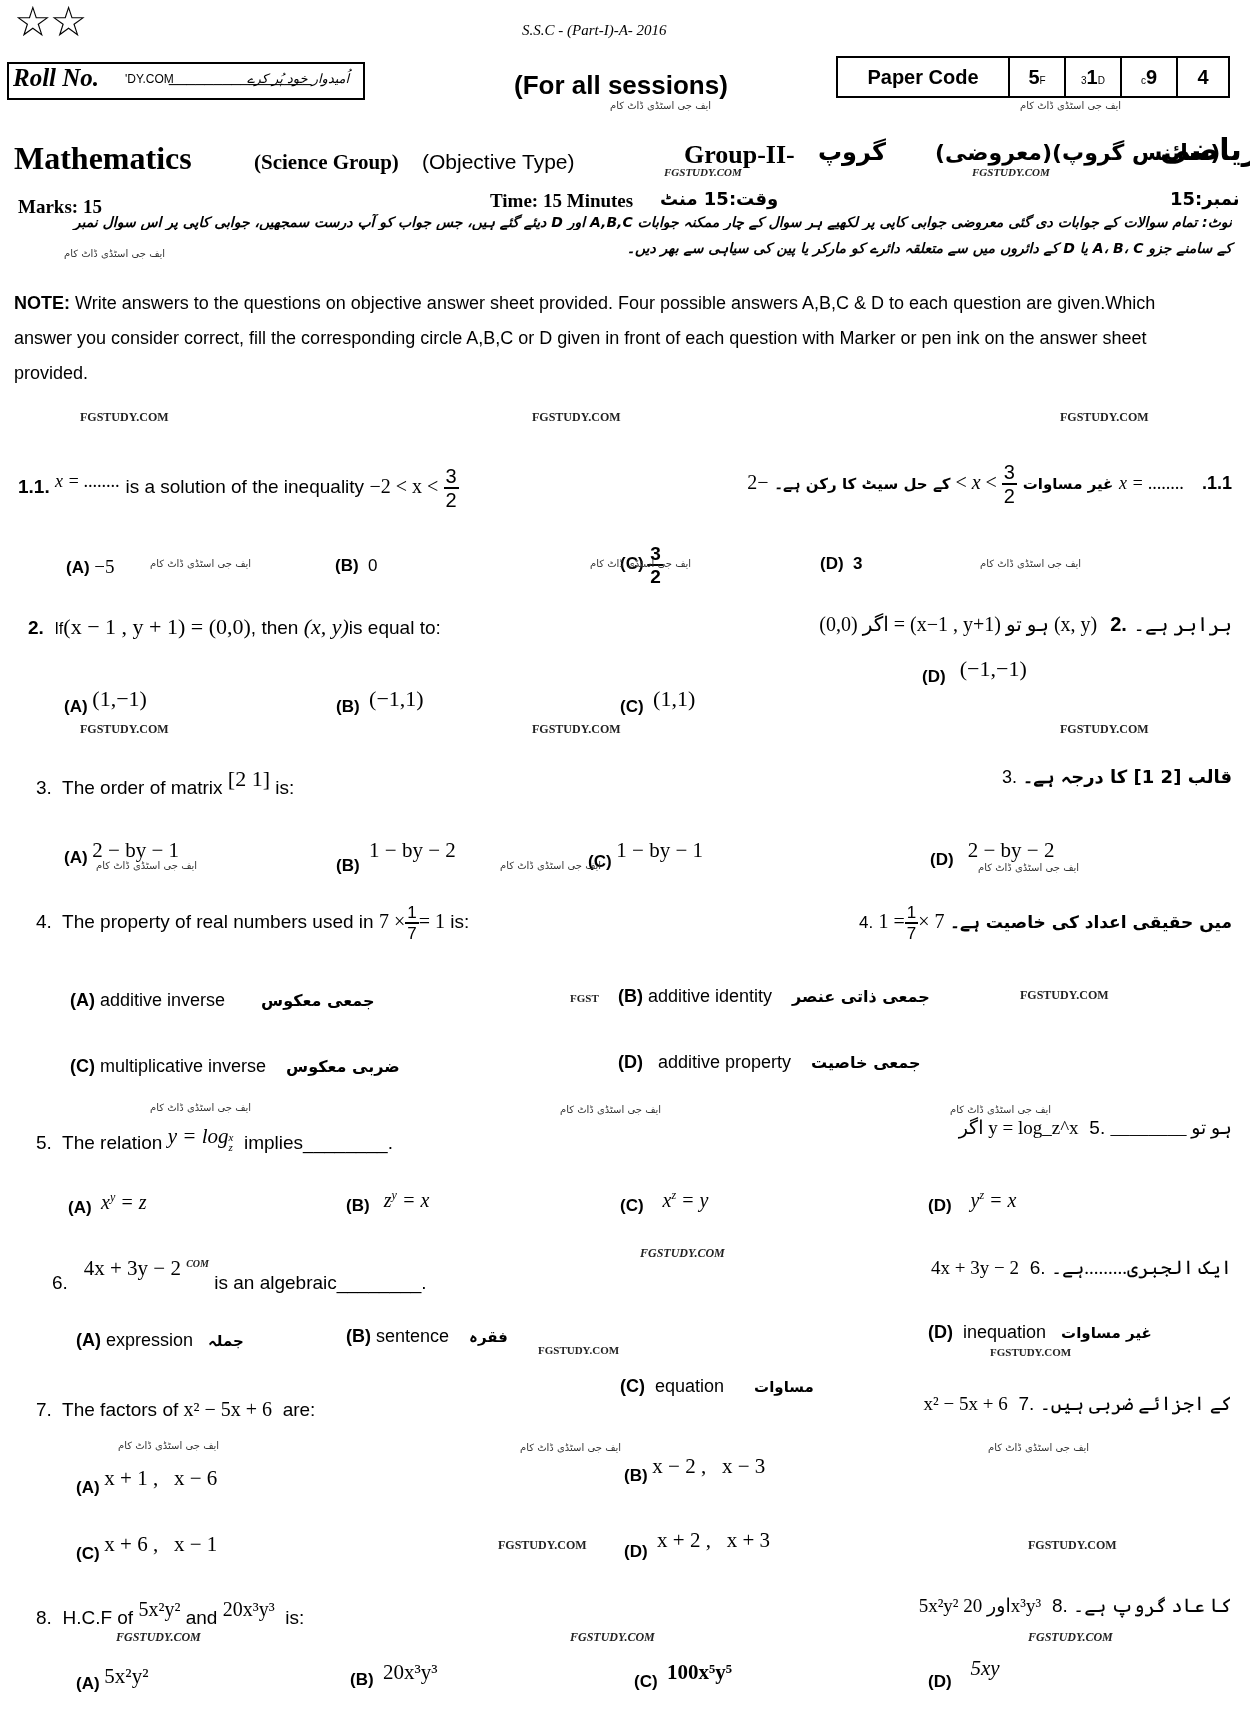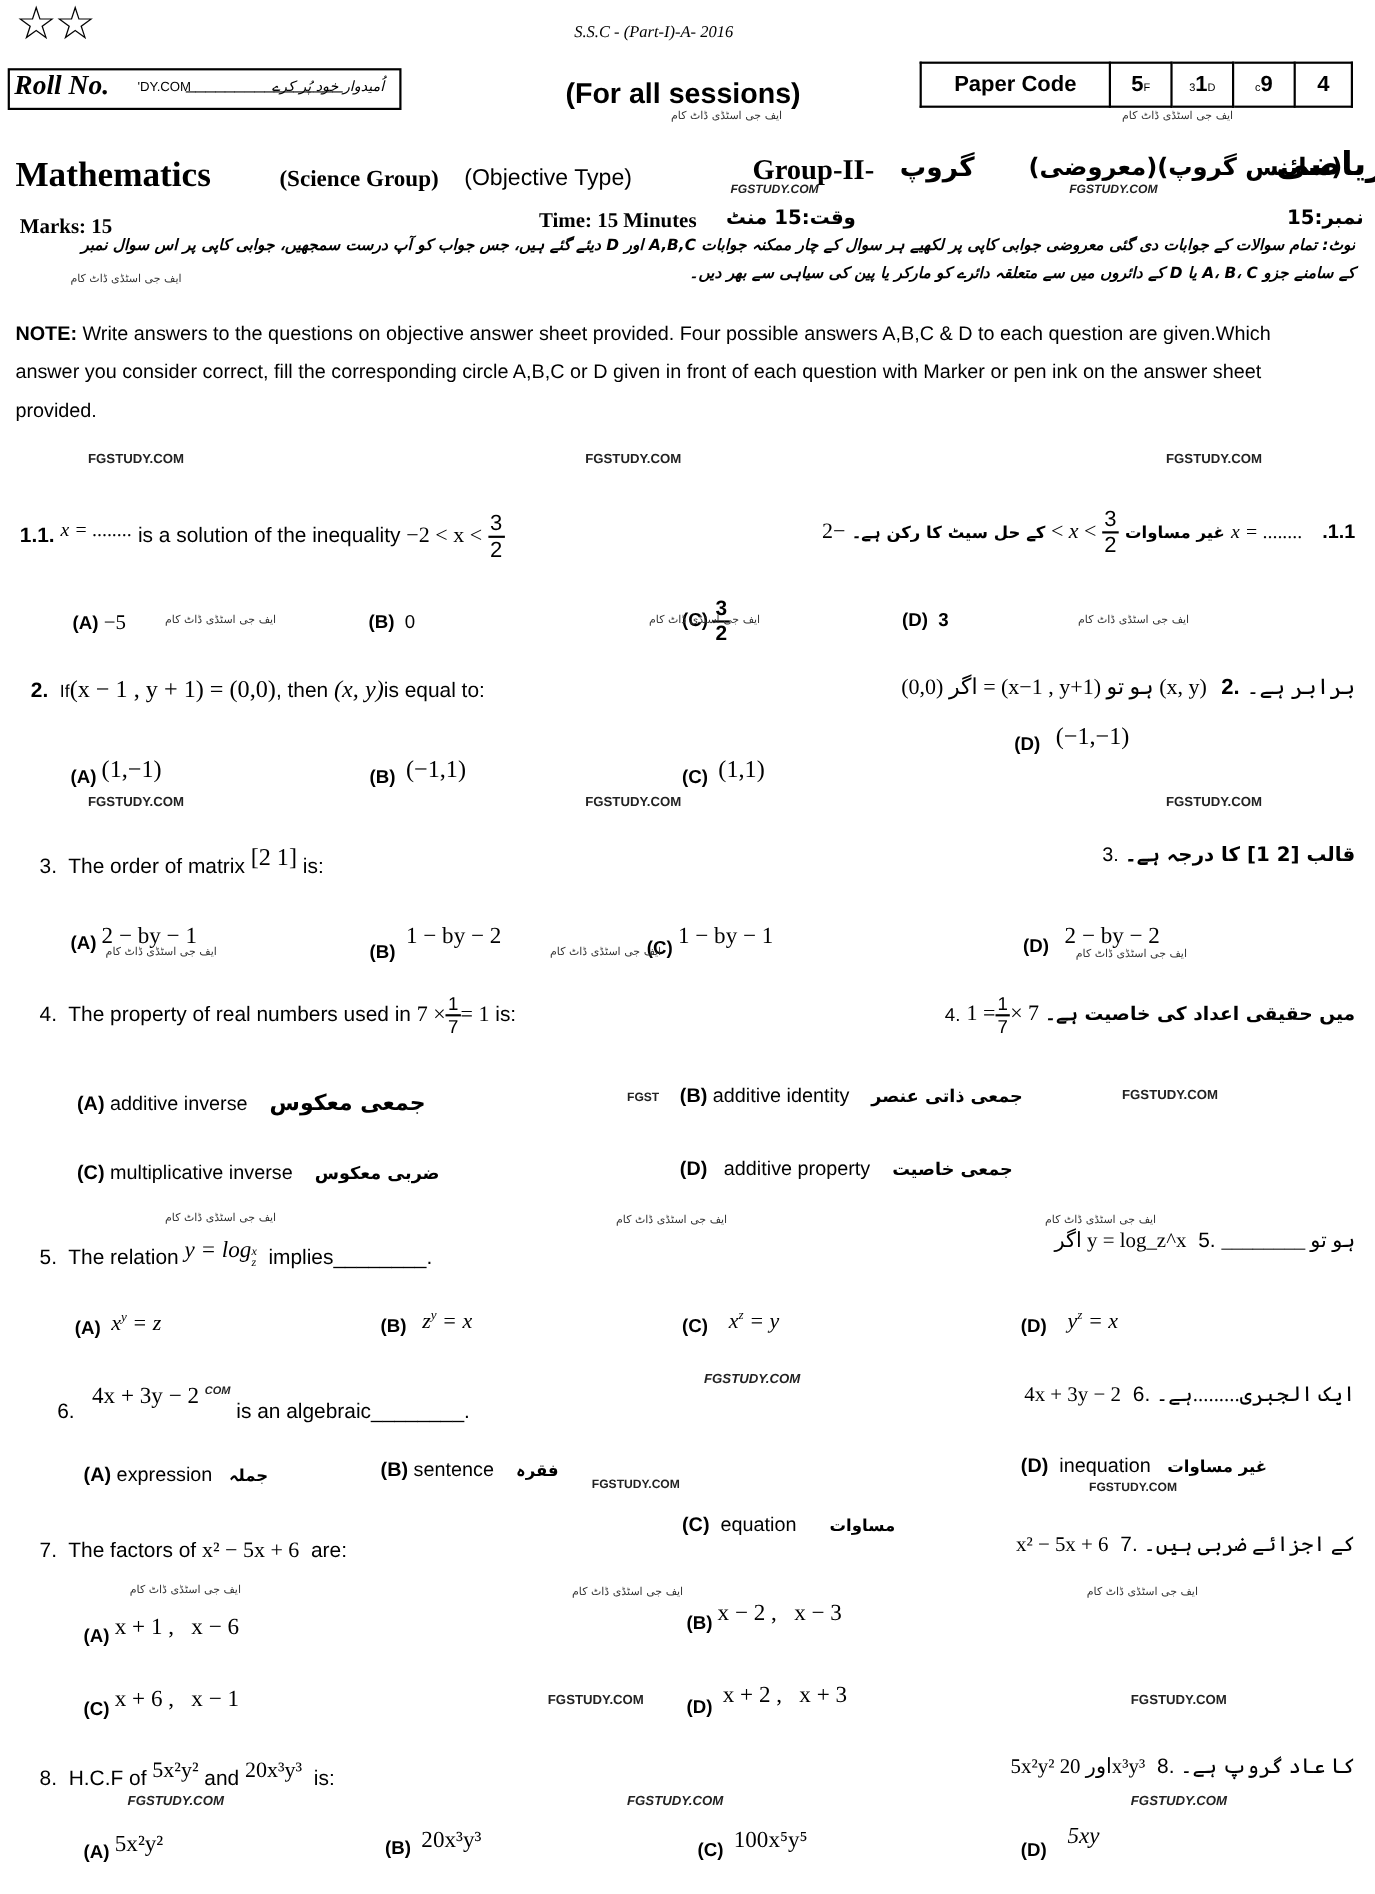--- a/index.html
+++ b/index.html
@@ -2,21 +2,21 @@
 <html><head>
 <meta charset="utf-8">
 <style>
   html, body { margin: 0; padding: 0; background: #ffffff; }
   body { width: 1250px; height: 1722px; position: relative; overflow: hidden;
          font-family: "Liberation Sans", sans-serif; color: #000; }
   .abs { position: absolute; white-space: nowrap; }
   .serif { font-family: "Liberation Serif", "DejaVu Serif", serif; }
   .math { font-family: "Liberation Serif", "DejaVu Serif", serif; font-style: italic; }
   .urdu { font-family: "DejaVu Sans", sans-serif; direction: rtl; }
-  .wm { font-family: Liberation Sans, sans-serif; font-weight: bold; font-size: 12px; color: #222; }
+  .wm { font-family: Liberation Serif, serif; font-weight: bold; font-size: 12px; color: #222; }
   .wm-i { font-style: italic; }
   .wm-u { font-family: "DejaVu Sans", sans-serif; font-size: 10px; color: #333; direction: rtl; }
   .opt { font-weight: bold; font-size: 17px; }
   .frac { display: inline-flex; flex-direction: column; align-items: center; vertical-align: middle;
           font-family: "Liberation Sans", sans-serif; font-style: normal; line-height: 1; }
   .frac .num { border-bottom: 2px solid #000; padding: 0 2px 1px; }
   .frac .den { padding-top: 1px; }
   sup { font-size: 60%; }
   .roll-box { border: 2px solid #000000; }
   .code-table { border-collapse: collapse; }
@@ -160,21 +160,21 @@
 </div>
 <div class="abs urdu" style="right:18px;top:904px;font-size:17px;direction:ltr;">
   <span style="font-weight:bold;">میں حقیقی اعداد کی خاصیت ہے۔</span>
   <span class="math" style="font-style:normal;font-size:20px;">7 ×</span><span class="frac" style="font-size:17px;">
       <span class="num">1</span>
       <span class="den">7</span>
     </span><span class="math" style="font-style:normal;font-size:20px;">= 1</span>
   <span style="font-family:'Liberation Sans',sans-serif;margin-left:6px;">.4</span>
 </div>
 
-<div class="abs" style="left:70px;top:990px;font-size:18px;"><b>(A)</b> <span>additive inverse</span>&nbsp;&nbsp;&nbsp; <span class="urdu" style="font-weight:bold;font-size:20px;">جمعی معکوس</span></div>
+<div class="abs" style="left:70px;top:990px;font-size:18px;"><b>(A)</b> <span>additive inverse</span>&nbsp;&nbsp;&nbsp; <span class="urdu" style="font-weight:bold;font-size:16px;margin-left:16px;">جمعی معکوس</span></div>
 <div class="abs wm" style="left:570px;top:992px;font-size:11px;">FGST</div>
 <div class="abs" style="left:618px;top:986px;font-size:18px;"><b>(B)</b> <span>additive identity</span>&nbsp;&nbsp;&nbsp; <span class="urdu" style="font-weight:bold;font-size:16px;">جمعی ذاتی عنصر</span></div>
 <div class="abs wm" style="left:1020px;top:988px;">FGSTUDY.COM</div>
 <div class="abs" style="left:70px;top:1056px;font-size:18px;"><b>(C)</b> <span>multiplicative inverse</span>&nbsp;&nbsp;&nbsp; <span class="urdu" style="font-weight:bold;font-size:16px;">ضربی معکوس</span></div>
 <div class="abs" style="left:618px;top:1052px;font-size:18px;"><b>(D)</b>&nbsp;&nbsp; <span>additive property</span>&nbsp;&nbsp;&nbsp; <span class="urdu" style="font-weight:bold;font-size:16px;">جمعی خاصیت</span></div>
 
 <div class="abs wm-u" style="left:150px;top:1102px;">ایف جی اسٹڈی ڈاٹ کام</div>
 <div class="abs wm-u" style="left:560px;top:1104px;">ایف جی اسٹڈی ڈاٹ کام</div>
 <div class="abs wm-u" style="left:950px;top:1104px;">ایف جی اسٹڈی ڈاٹ کام</div>
 <div class="abs" style="left:36px;top:1124px;font-size:19px;">
@@ -244,14 +244,14 @@
 <div class="abs" style="right:18px;top:1594px;font-size:19px;">
   <span class="math" style="font-style:normal;">5x²y² اور 20x³y³ کا عاد گروپ ہے۔</span>
   <span style="margin-left:6px;">.8</span>
 </div>
 <div class="abs wm wm-i" style="left:116px;top:1630px;">FGSTUDY.COM</div>
 <div class="abs wm wm-i" style="left:570px;top:1630px;">FGSTUDY.COM</div>
 <div class="abs wm wm-i" style="left:1028px;top:1630px;">FGSTUDY.COM</div>
 
 <div class="abs opt" style="left:76px;top:1664px;"><span>(A)</span> <span class="math" style="font-weight:normal;font-size:21px;font-style:normal;vertical-align:6px;">5x²y²</span></div>
 <div class="abs opt" style="left:350px;top:1660px;"><span>(B)</span>&nbsp; <span class="math" style="font-weight:normal;font-size:21px;font-style:normal;vertical-align:6px;">20x³y³</span></div>
-<div class="abs opt" style="left:634px;top:1660px;"><span>(C)</span>&nbsp; <span class="math" style="font-weight:normal;font-size:21px;font-style:normal;vertical-align:8px;">100x⁵y⁵</span></div>
+<div class="abs opt" style="left:634px;top:1660px;"><span>(C)</span>&nbsp; <span class="math" style="font-weight:bold;font-size:21px;font-style:normal;vertical-align:8px;">100x⁵y⁵</span></div>
 <div class="abs opt" style="left:928px;top:1656px;"><span>(D)</span>&nbsp;&nbsp;&nbsp; <span class="math" style="font-weight:normal;font-size:21px;vertical-align:12px;">5xy</span></div>
 
 </body></html>

